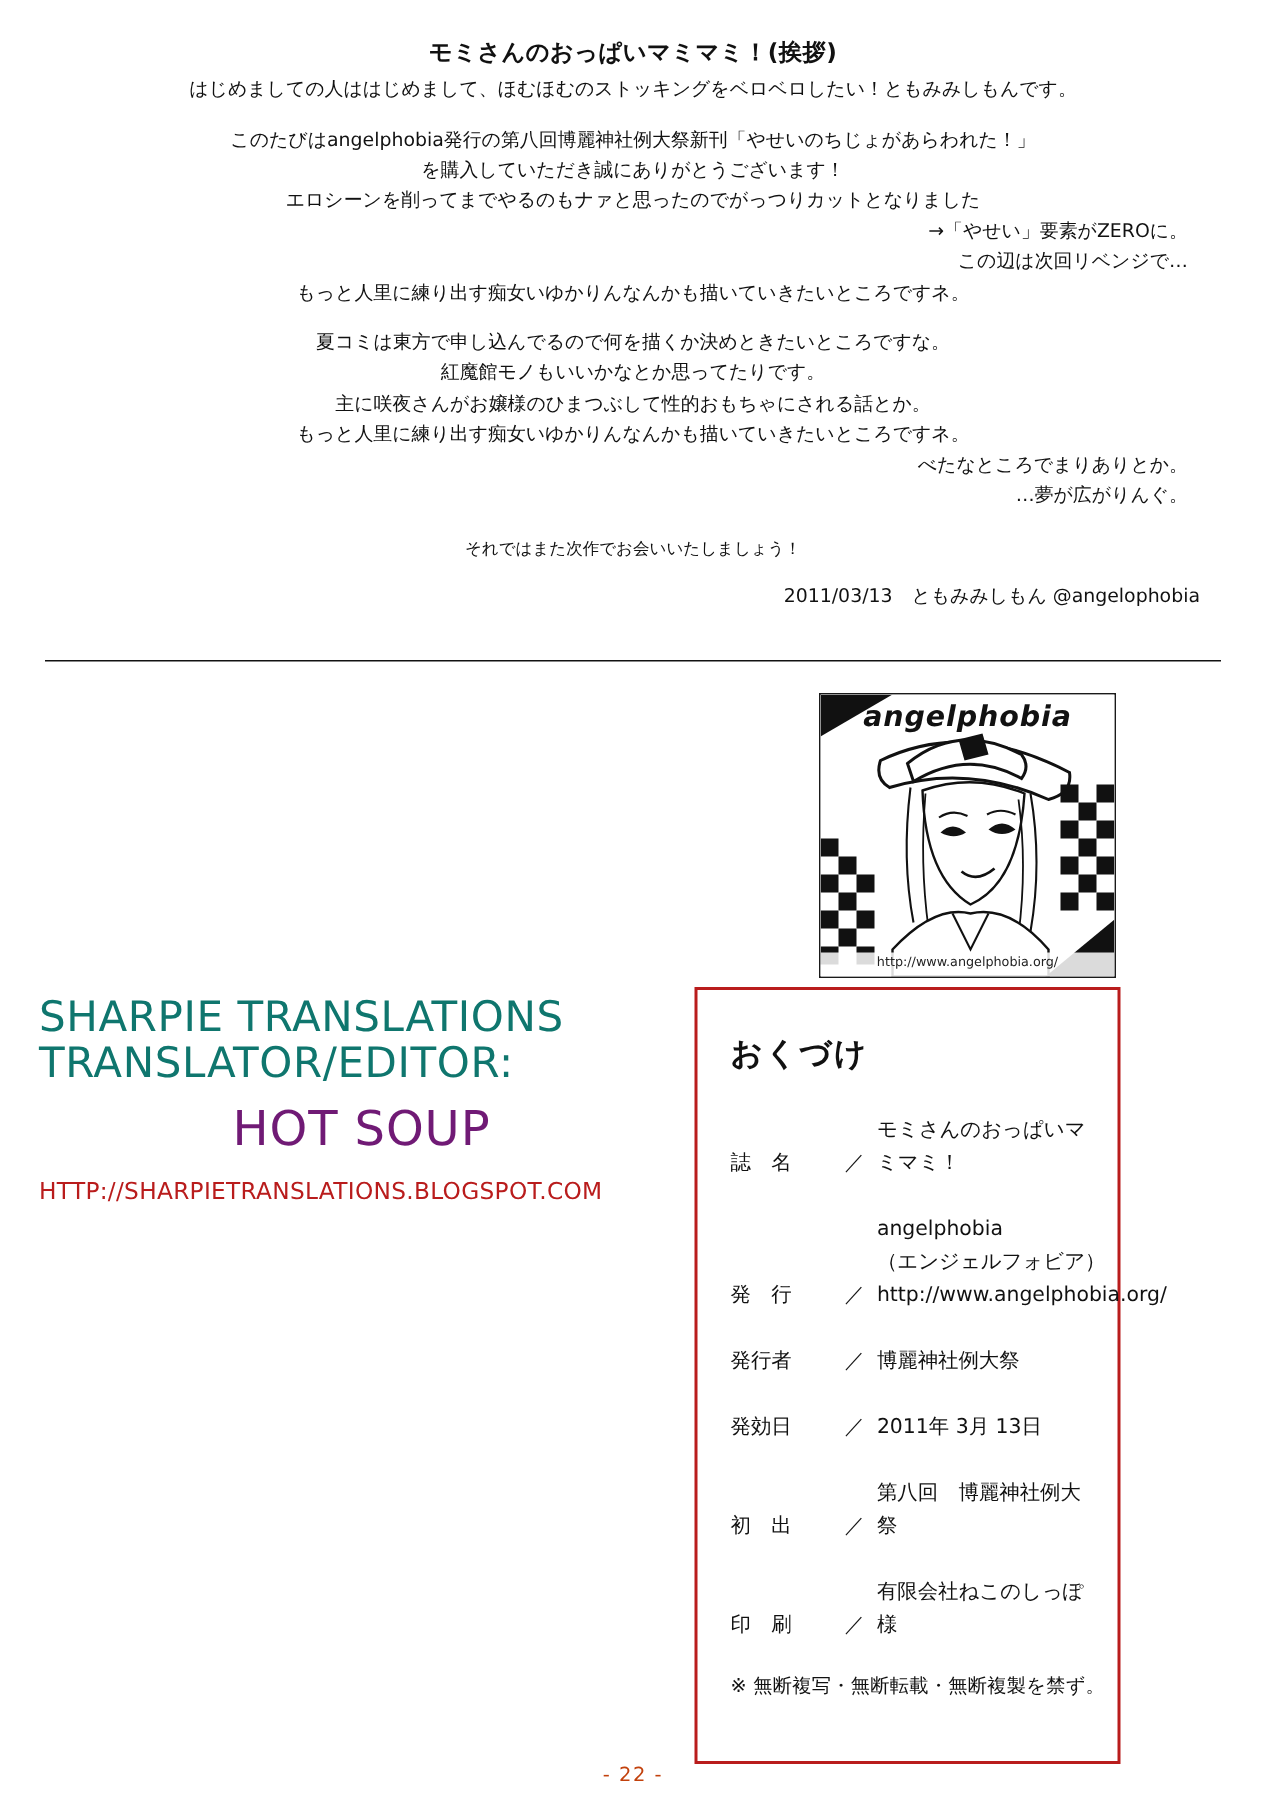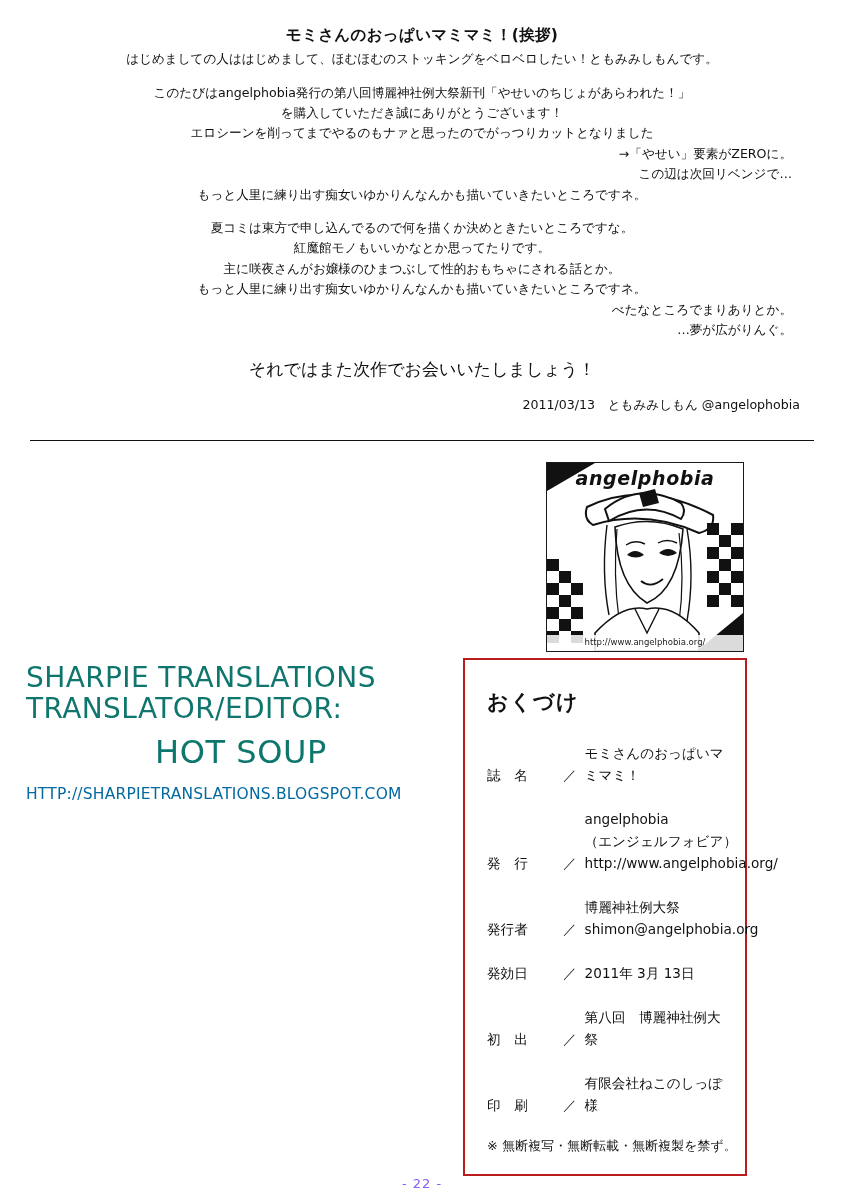--- a/index.html
+++ b/index.html
@@ -44,21 +44,21 @@
     padding-right: 22px;
   }
   #afterword .aw-sig {
     margin-top: 16px;
     font-size: 12.6px;
     text-align: right;
     padding-right: 14px;
   }
   #afterword .aw-closing {
     margin-top: 18px;
-    font-size: 17px;
+    font-size: 11px;
   }
 
   
   #divider {
     position: absolute;
     left: 30px;
     top: 440px;
     width: 784px;
     height: 1px;
     background: #111;
@@ -112,28 +112,28 @@
     line-height: 1.12;
     letter-spacing: 0.4px;
     color: #0f766e;
   }
   #credits .cr-name {
     font-family: "DejaVu Sans", sans-serif;
     font-size: 32px;
     letter-spacing: 0.6px;
     text-align: center;
     margin-top: 8px;
-    color: #0f766e;
+    color: #701a75;
   }
   #credits .cr-url {
     font-family: "DejaVu Sans", sans-serif;
     font-size: 15.5px;
     letter-spacing: 0.2px;
     margin-top: 14px;
-    color: #0369a1;
+    color: #b91c1c;
   }
 
   
   #colophon {
     position: absolute;
     left: 463px;
     top: 658px;
     width: 284px;
     height: 518px;
     border: 2px solid #b91c1c;
@@ -180,21 +180,21 @@
 
   
   #page-number {
     position: absolute;
     left: 0;
     right: 0;
     top: 1176px;
     text-align: center;
     font-size: 13px;
     letter-spacing: 1px;
-    color: #8b5cf6;
+    color: #c2410c;
   }
 </style>
 </head>
 <body>
 
 <div id="afterword">
   <div class="aw-title">モミさんのおっぱいマミマミ！(挨拶)</div>
   <div class="aw-line">はじめましての人ははじめまして、ほむほむのストッキングをベロベロしたい！ともみみしもんです。</div>
 
   <div class="aw-para">
@@ -311,21 +311,20 @@
         <span class="sub">（エンジェルフォビア）</span>
         <span class="sub">http://www.angelphobia.org/</span>
       </span>
     </div>
 
     <div class="cb-row">
       <span class="cb-label">発行者</span>
       <span class="cb-sep">／</span>
       <span class="cb-value">
         <span>博麗神社例大祭</span>
-        <span class="sub">shimon@angelphobia.org</span>
       </span>
     </div>
 
     <div class="cb-row">
       <span class="cb-label">発効日</span>
       <span class="cb-sep">／</span>
       <span class="cb-value">2011年 3月 13日</span>
     </div>
 
     <div class="cb-row">

